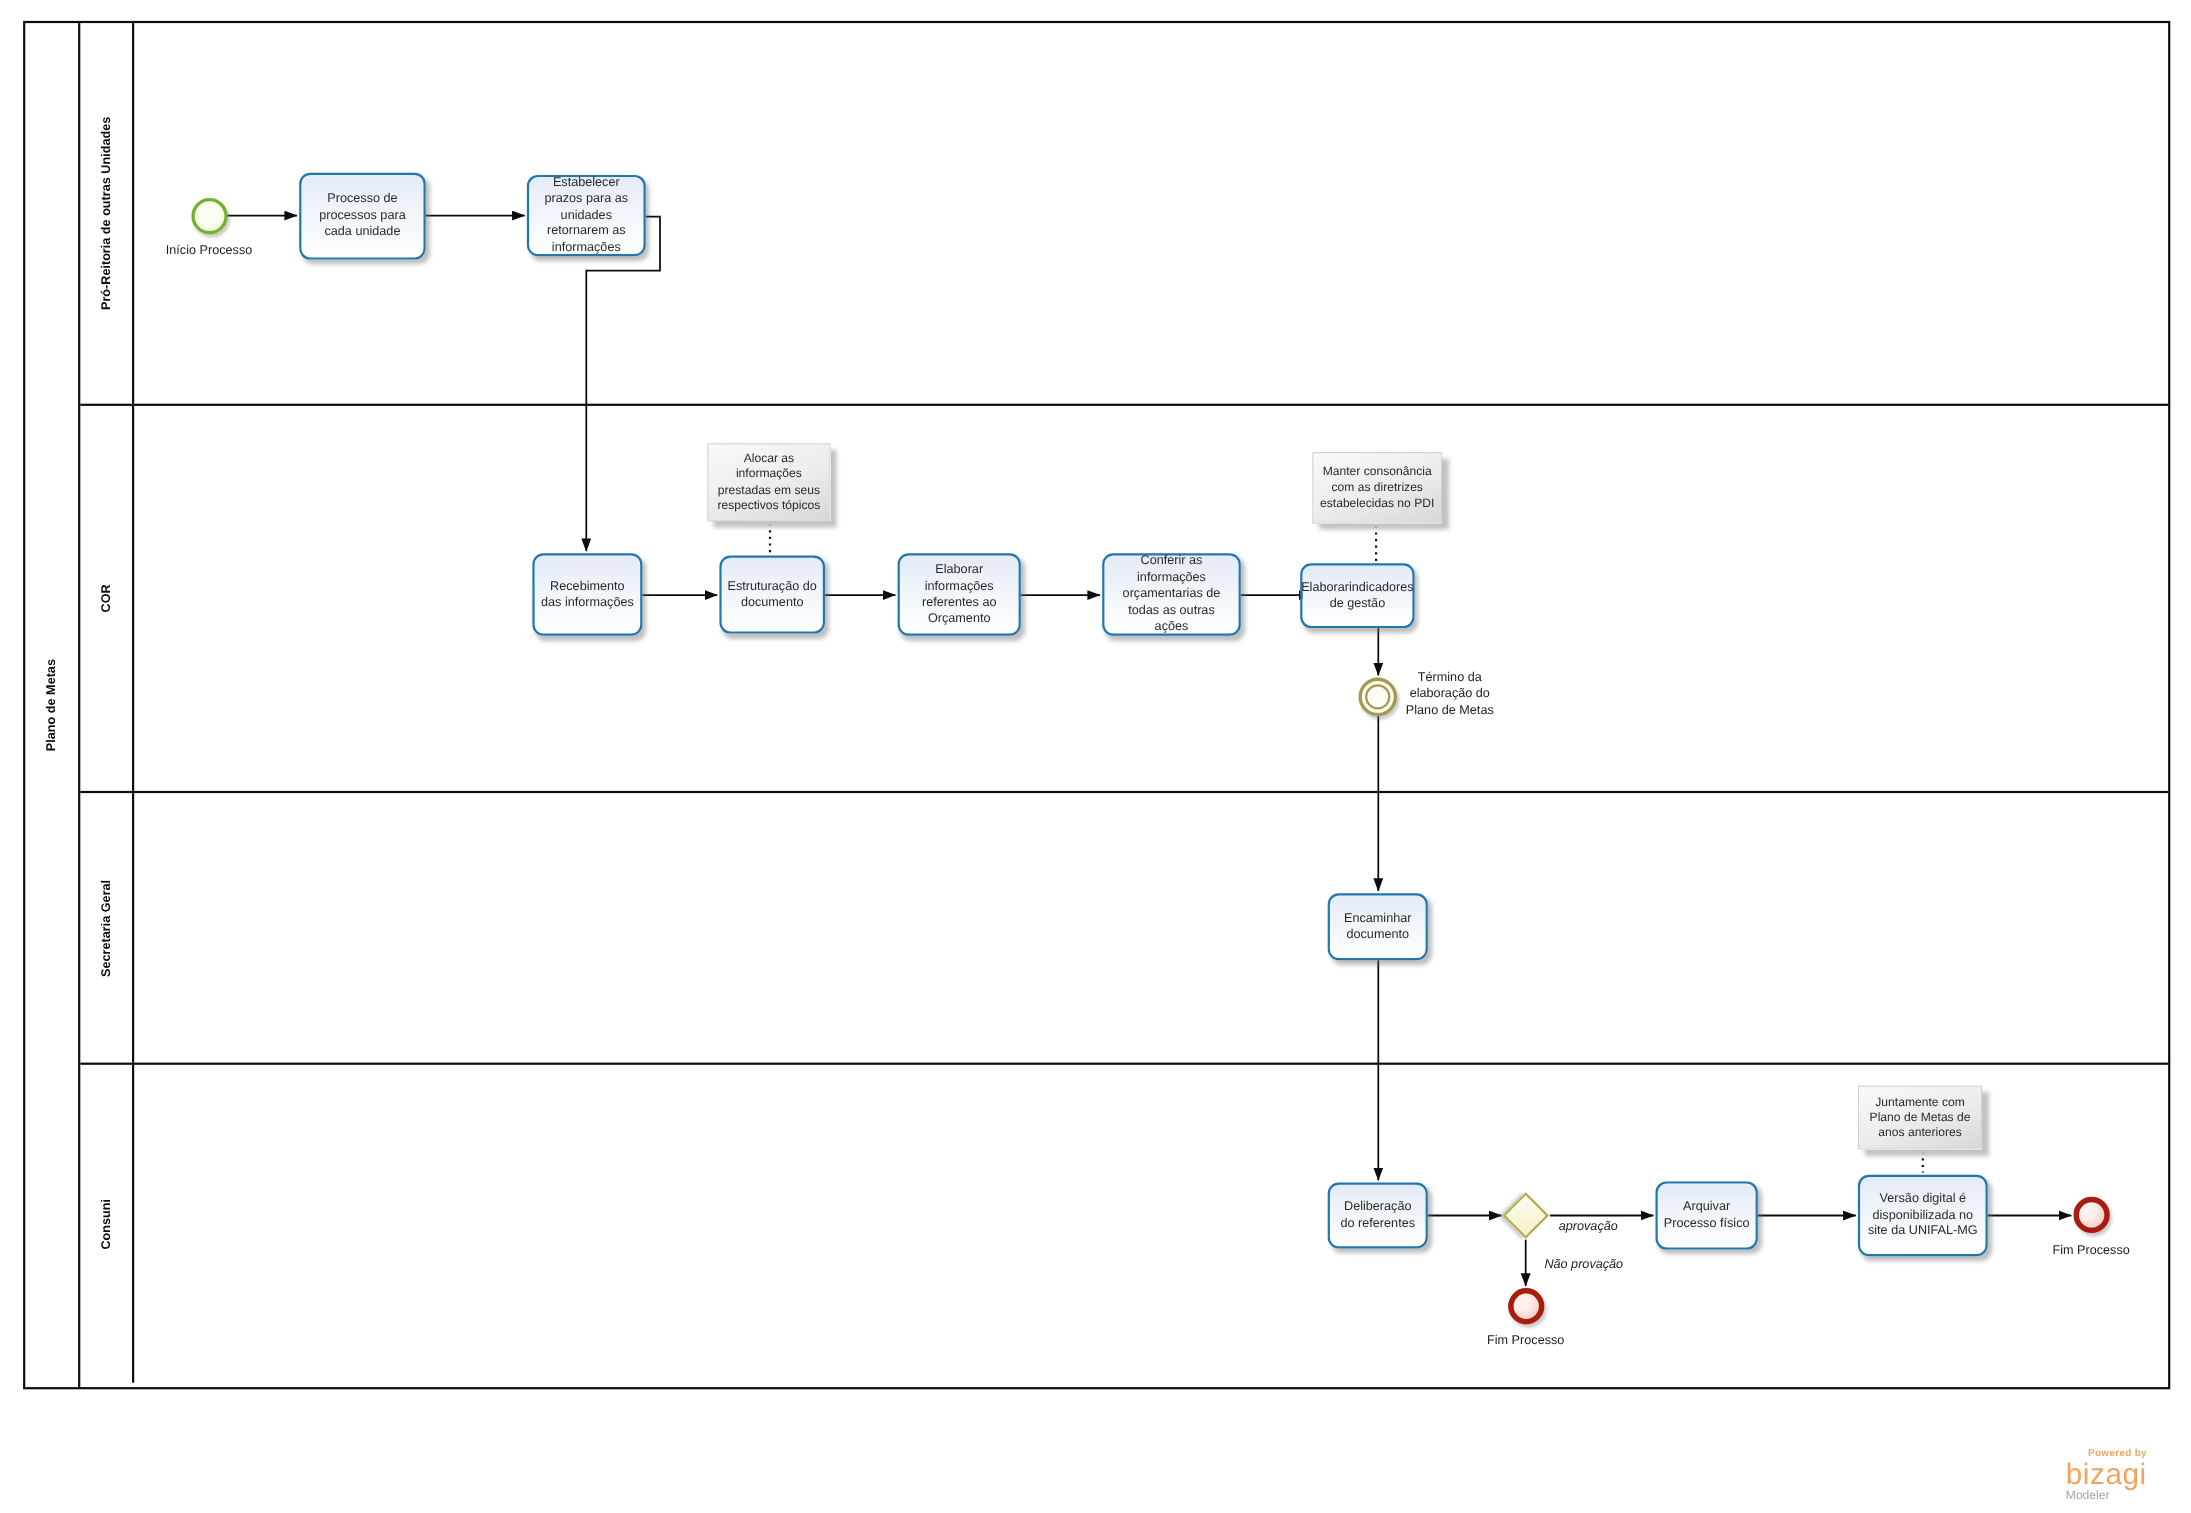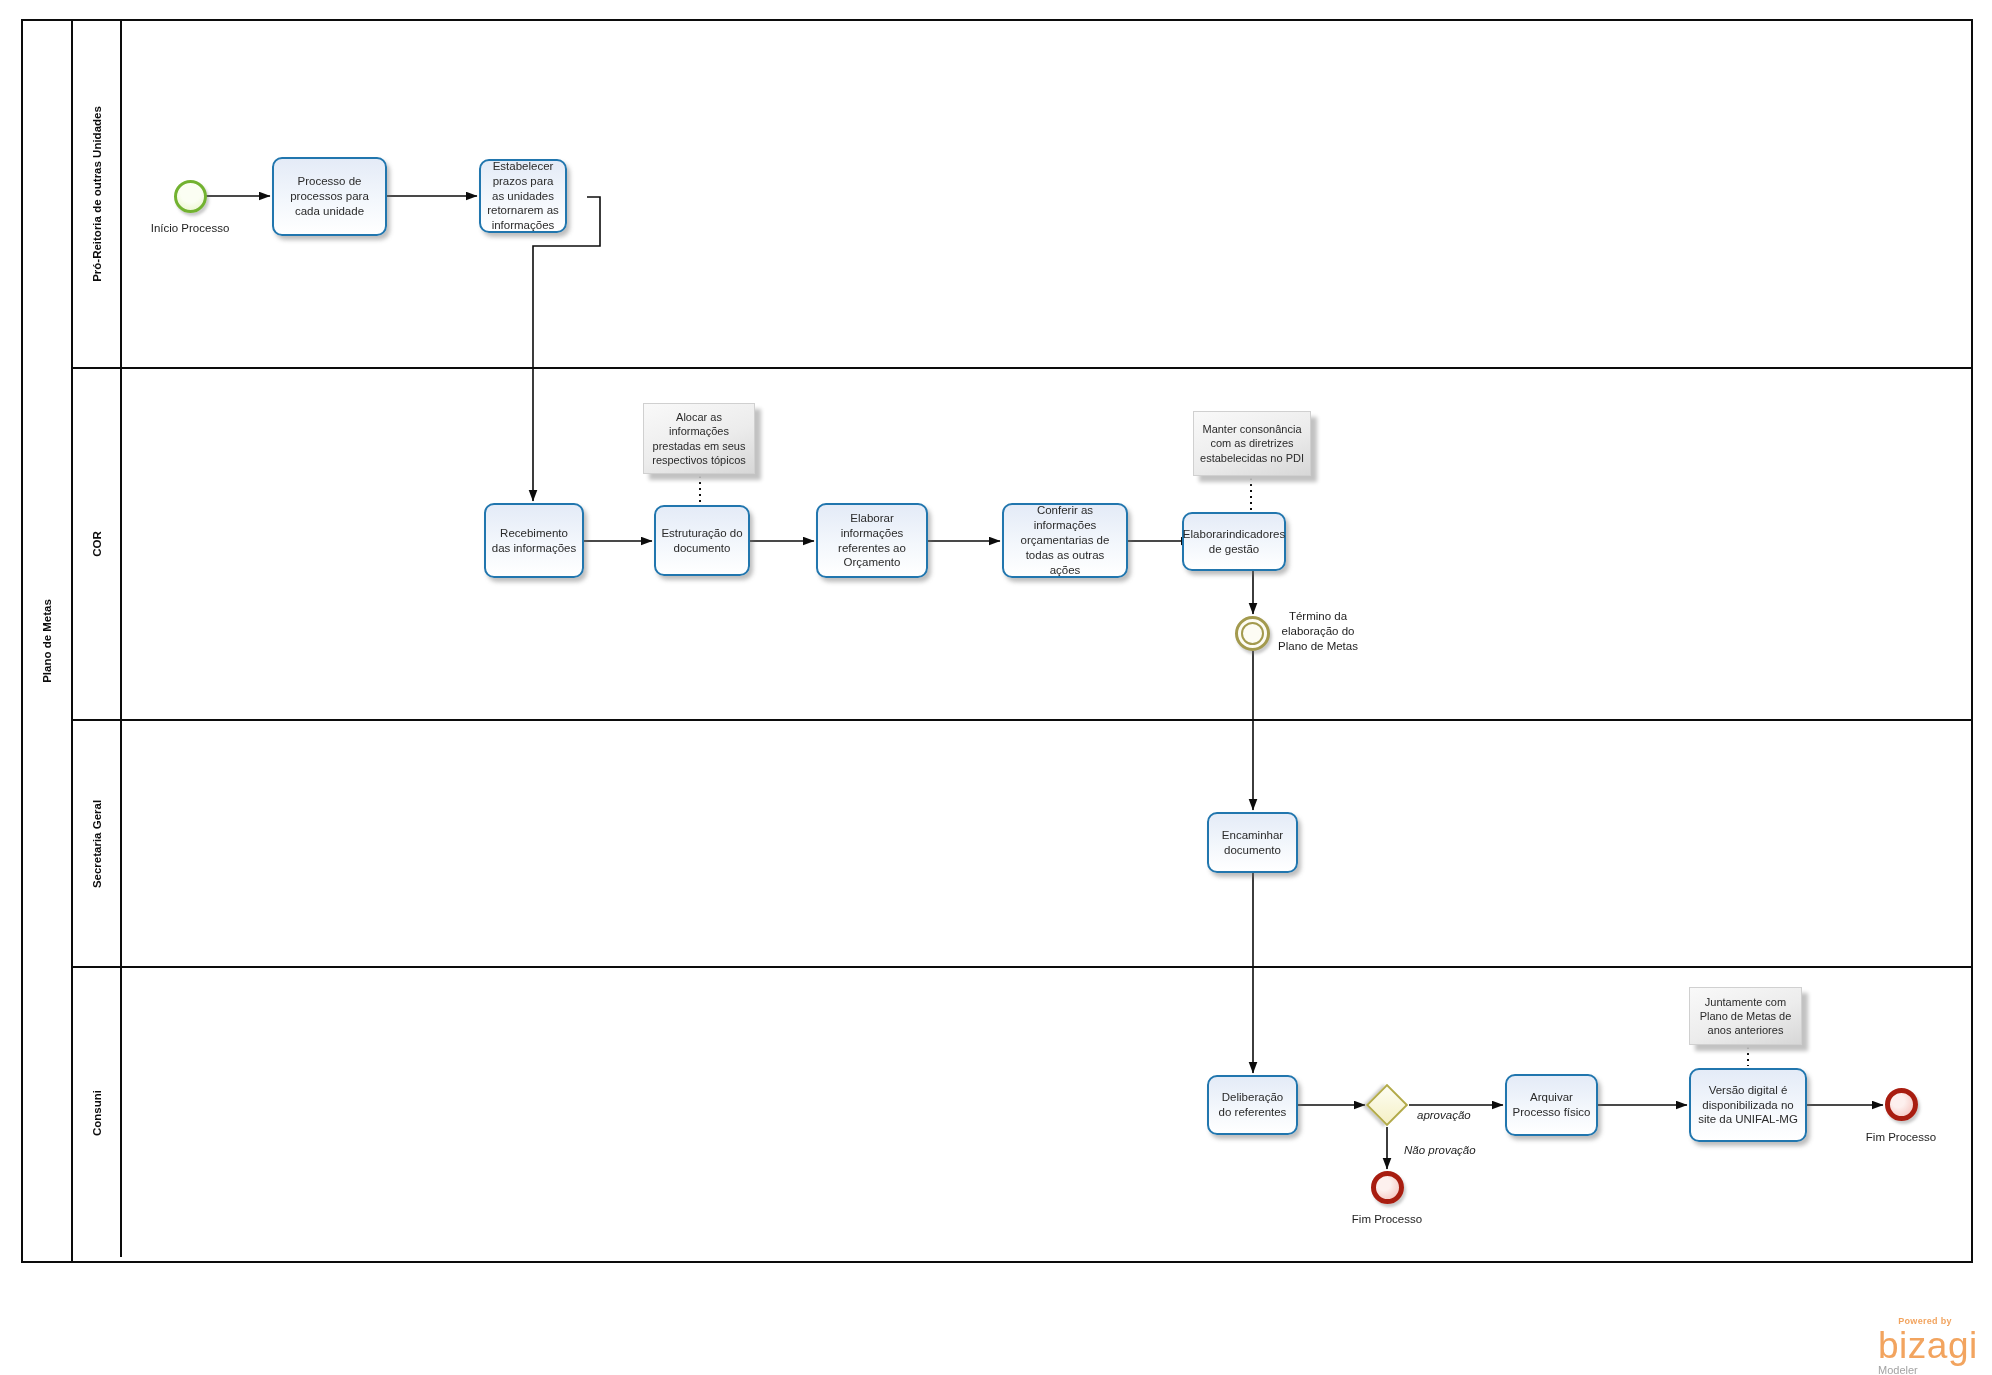--- a/index.html
+++ b/index.html
@@ -49,21 +49,21 @@
     box-shadow:-2px 3px 3px rgba(140,140,140,.45);}
   .node-label{position:absolute;font-size:11.5px;line-height:1.3;color:#1e1e1e;text-align:center;}
   .flow-label{position:absolute;font-size:11.5px;color:#1e1e1e;white-space:nowrap;font-style:italic;}
 
   
   #flows{position:absolute;left:0;top:0;pointer-events:none;}
 
   
   .brand{position:absolute;left:1878px;top:1316px;width:94px;}
   .brand .powered{font-size:9px;font-weight:bold;color:var(--c-logo_orange);text-align:center;letter-spacing:.3px;}
-  .brand .logo{font-size:37px;color:var(--c-logo_orange);letter-spacing:.5px;line-height:1;margin-top:1px;}
+  .brand .logo{font-size:27px;color:var(--c-logo_orange);letter-spacing:.5px;line-height:1;margin-top:1px;}
   .brand .product{font-size:11px;color:var(--c-logo_gray);margin-top:0px;}
 </style>
 </head>
 <body>
 
 <div id="canvas">
 
   <div class="pool">
     <div class="pool-label-col">
       <span class="vtext">Plano de Metas</span>
@@ -116,21 +116,21 @@
     <g stroke="#0c0c0c" stroke-width="2" fill="none" stroke-dasharray="2 4">
       <line x1="700" y1="476" x2="700" y2="503"></line>
       <line x1="1251" y1="478" x2="1251" y2="510"></line>
       <line x1="1748" y1="1047" x2="1748" y2="1066"></line>
     </g>
   </svg>
 
   <div class="event start" style="left:174px;top:180px;"></div>
   <div class="node-label" style="left:130px;top:221px;width:120px;">Início Processo</div>
   <div class="task" style="left:272px;top:157px;width:115px;height:79px;">Processo de processos para cada unidade</div>
-  <div class="task" style="left:479px;top:159px;width:88px;height:74px;">Estabelecer prazos para as unidades retornarem as informações</div>
+  <div class="task" style="left:479px;top:159px;width:108px;height:74px;">Estabelecer prazos para as unidades retornarem as informações</div>
 
   <div class="task" style="left:484px;top:503px;width:100px;height:75px;">Recebimento das informações</div>
   <div class="annotation" style="left:643px;top:403px;width:112px;height:71px;">Alocar as informações prestadas em seus respectivos tópicos</div>
   <div class="task" style="left:654px;top:505px;width:96px;height:71px;">Estruturação do documento</div>
   <div class="task" style="left:816px;top:503px;width:112px;height:75px;">Elaborar informações referentes ao Orçamento</div>
   <div class="task" style="left:1002px;top:503px;width:126px;height:75px;">Conferir as informações orçamentarias de todas as outras ações</div>
   <div class="annotation" style="left:1193px;top:411px;width:118px;height:65px;">Manter consonância com as diretrizes estabelecidas no PDI</div>
   <div class="task" style="left:1182px;top:512px;width:104px;height:59px;">Elaborarindicadores de gestão</div>
   <div class="event intermediate" style="left:1235px;top:616px;">
       <div class="inner"></div>

